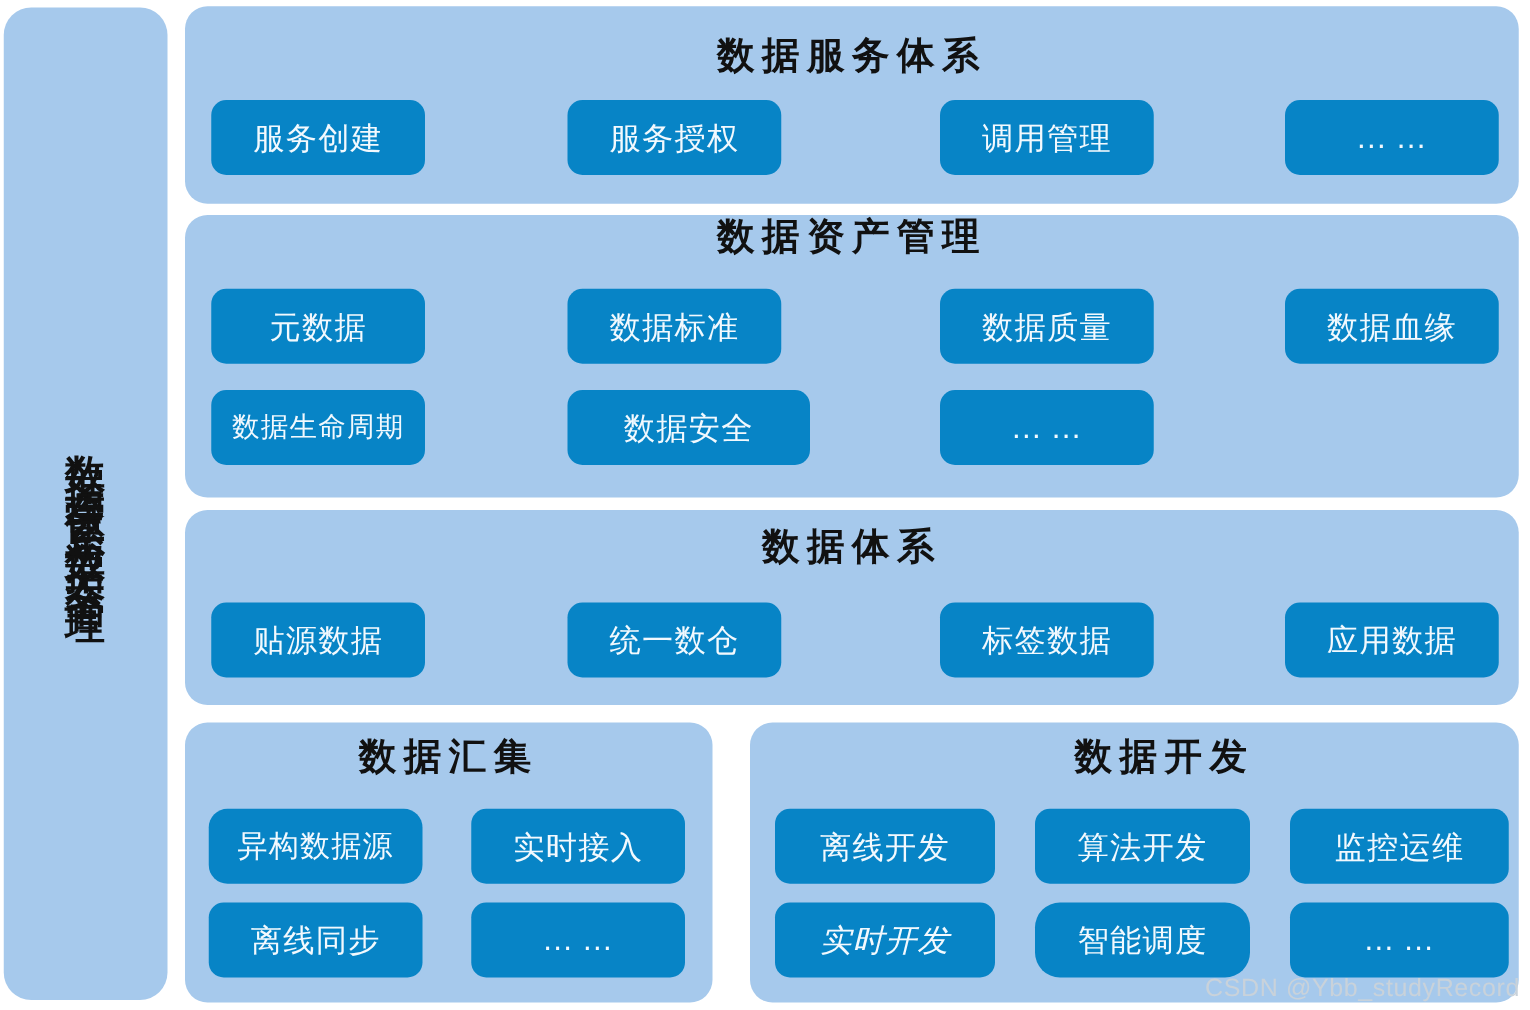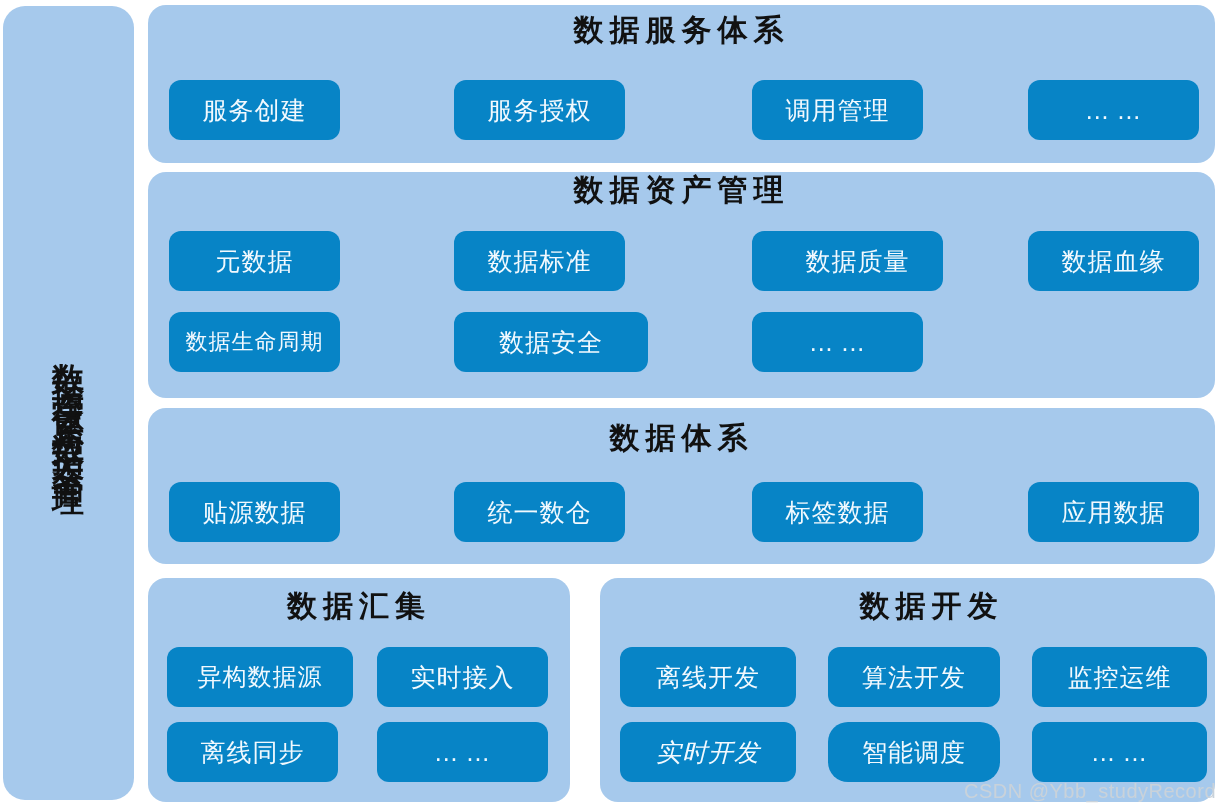--- a/index.html
+++ b/index.html
@@ -38,49 +38,49 @@
 </head>
 <body>
 
 <div class="stage">
 
   <aside class="sidebar">
     <div class="vtext">数据运营体系与数据安全管理</div>
   </aside>
 
   <section class="panel" style="left:148px;top:5px;width:1067px;height:158px;">
-    <h2 class="panel-title" style="margin-top:7px;">数据服务体系</h2>
+    <h2 class="panel-title" style="margin-top:22px;">数据服务体系</h2>
     <div class="node" style="left:21px;top:75px;width:171px;">服务创建</div>
     <div class="node" style="left:306px;top:75px;width:171px;">服务授权</div>
     <div class="node" style="left:604px;top:75px;width:171px;">调用管理</div>
     <div class="node" style="left:880px;top:75px;width:171px;">... ...</div>
   </section>
 
   <section class="panel" style="left:148px;top:172px;width:1067px;height:226px;">
     <h2 class="panel-title" style="">数据资产管理</h2>
     <div class="node" style="left:21px;top:59px;width:171px;">元数据</div>
     <div class="node" style="left:306px;top:59px;width:171px;">数据标准</div>
-    <div class="node" style="left:604px;top:59px;width:171px;padding-left:20px;">数据质量</div>
+    <div class="node" style="left:604px;top:59px;width:171px;">数据质量</div>
     <div class="node" style="left:880px;top:59px;width:171px;">数据血缘</div>
     <div class="node" style="left:21px;top:140px;width:171px;font-size:22px;">数据生命周期</div>
     <div class="node" style="left:306px;top:140px;width:194px;">数据安全</div>
     <div class="node" style="left:604px;top:140px;width:171px;">... ...</div>
   </section>
 
   <section class="panel" style="left:148px;top:408px;width:1067px;height:156px;">
     <h2 class="panel-title" style="margin-top:12px;">数据体系</h2>
     <div class="node" style="left:21px;top:74px;width:171px;">贴源数据</div>
     <div class="node" style="left:306px;top:74px;width:171px;">统一数仓</div>
     <div class="node" style="left:604px;top:74px;width:171px;">标签数据</div>
     <div class="node" style="left:880px;top:74px;width:171px;">应用数据</div>
   </section>
 
   <section class="panel" style="left:148px;top:578px;width:422px;height:224px;">
     <h2 class="panel-title" style="margin-top:10px;">数据汇集</h2>
-    <div class="node" style="left:19px;top:69px;width:186px;font-size:24px;">异构数据源</div>
+    <div class="node" style="left:19px;top:69px;width:171px;font-size:24px;border-radius:15px;">异构数据源</div>
     <div class="node" style="left:229px;top:69px;width:171px;">实时接入</div>
     <div class="node" style="left:19px;top:144px;width:171px;">离线同步</div>
     <div class="node" style="left:229px;top:144px;width:171px;">... ...</div>
   </section>
 
   <section class="panel" style="left:600px;top:578px;width:615px;height:224px;">
     <h2 class="panel-title" style="margin-top:10px;margin-left:48px;">数据开发</h2>
     <div class="node" style="left:20px;top:69px;width:176px;">离线开发</div>
     <div class="node" style="left:228px;top:69px;width:172px;">算法开发</div>
     <div class="node" style="left:432px;top:69px;width:175px;">监控运维</div>

